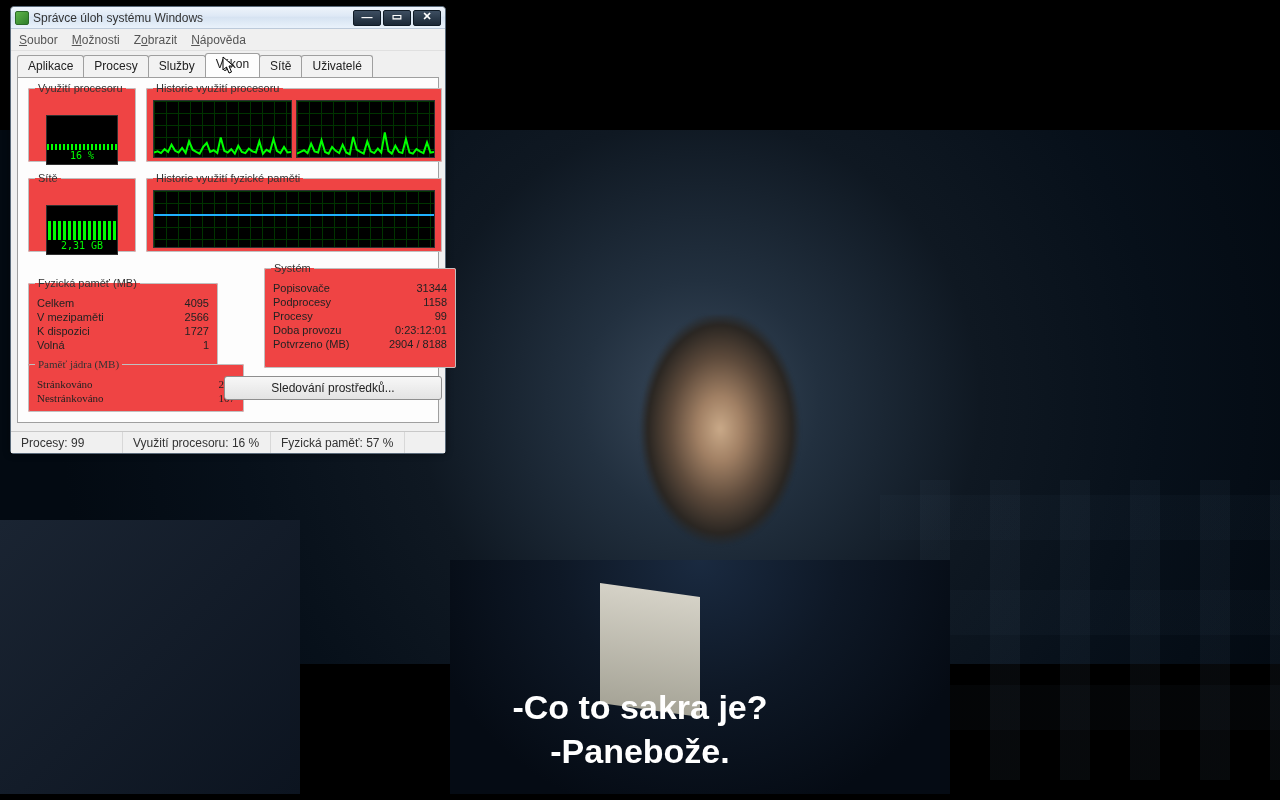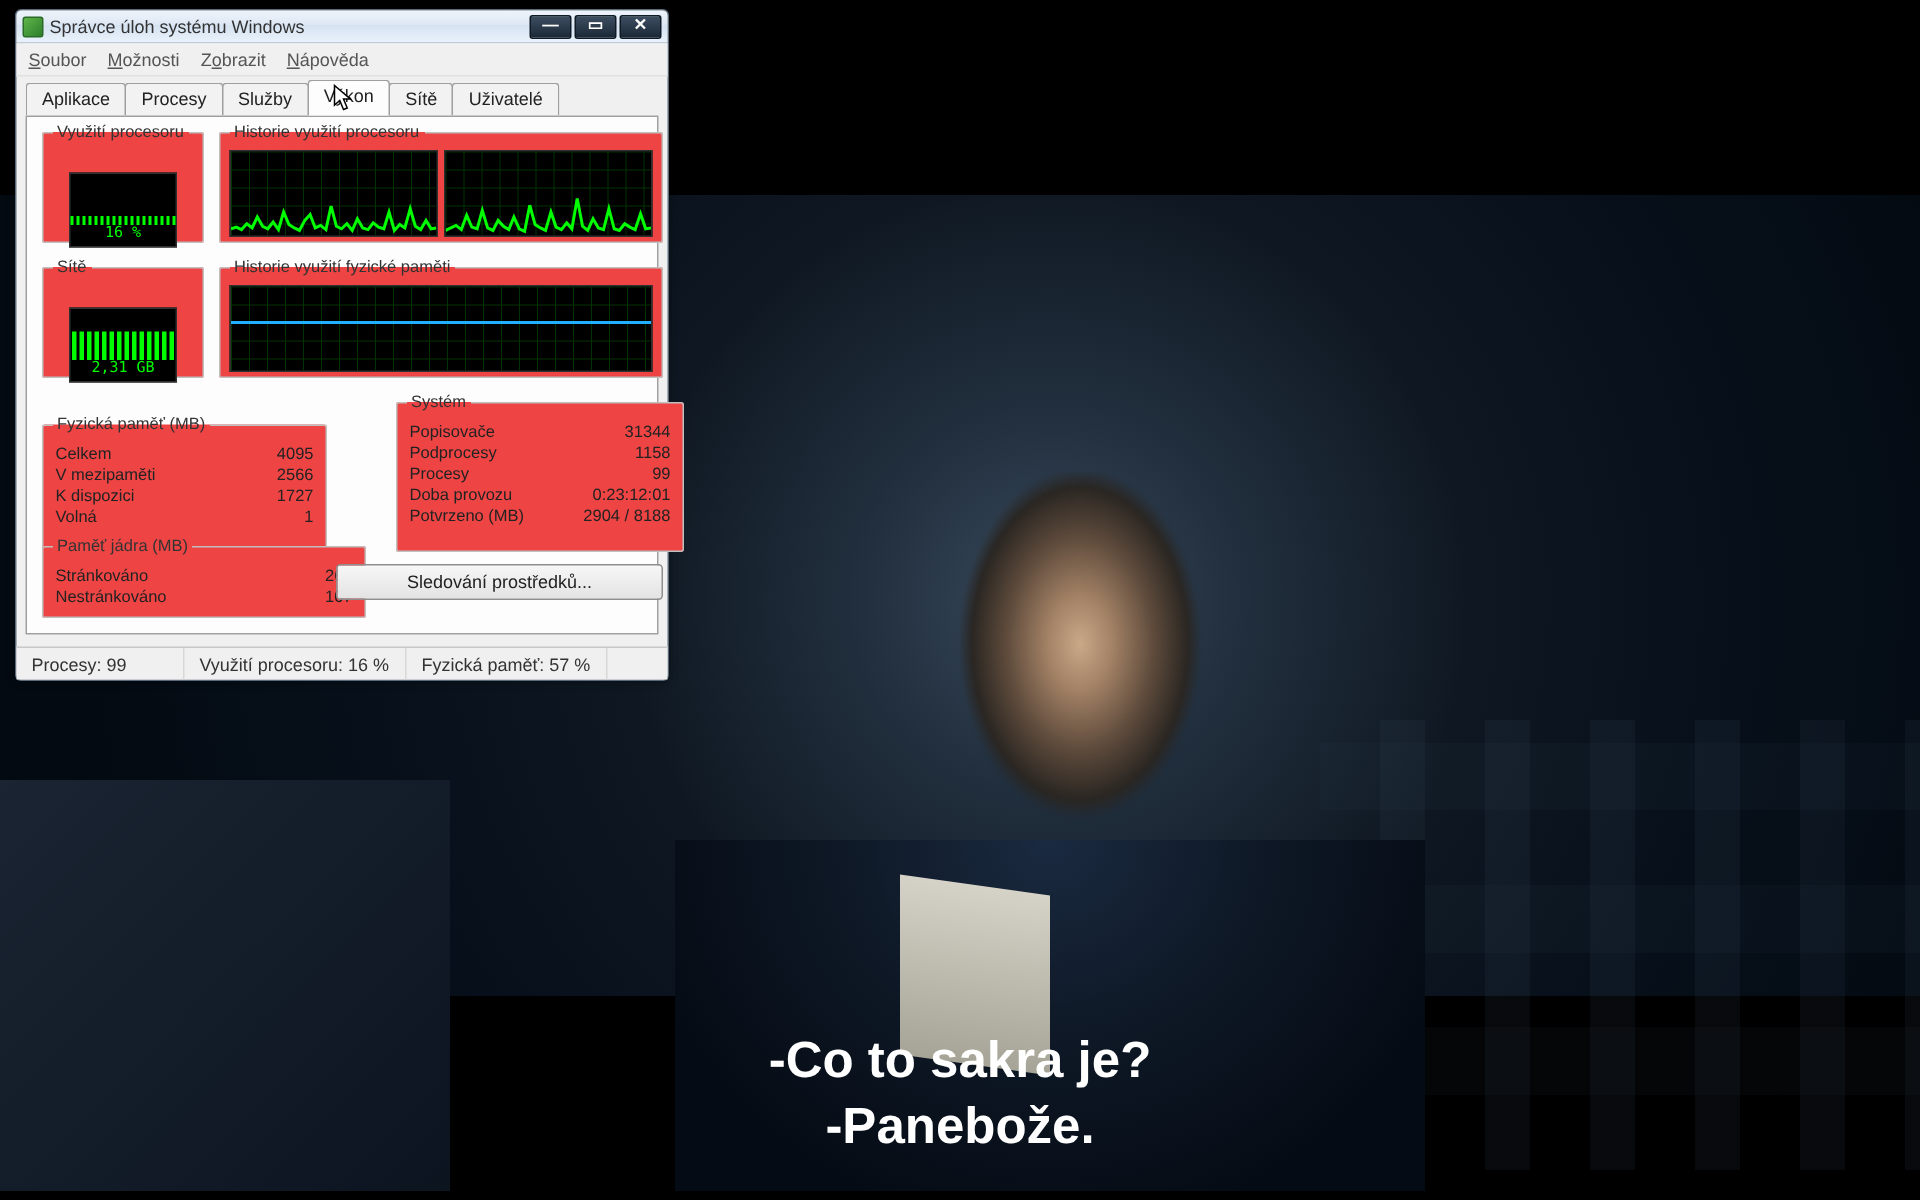--- a/index.html
+++ b/index.html
@@ -74,21 +74,21 @@
 
   fieldset.gb { border:1px solid #c0c0c0; border-radius:2px; padding:6px 6px 6px 6px; position:absolute; background:#ef4444;}
   fieldset.gb > legend { font-size:11px; color:#333; padding:0 3px; }
 
   .cpu-gb    { left:10px;  top:4px;  width:108px; height:80px; }
   .cpuh-gb   { left:128px; top:4px;  width:296px; height:80px; }
   .mem-gb    { left:10px;  top:94px; width:108px; height:80px; }
   .memh-gb   { left:128px; top:94px; width:296px; height:80px; }
   .phys-gb   { left:10px;  top:184px; width:190px; height:90px;margin-top:15px; }
   .sys-gb    { left:214px; top:184px; width:192px; height:106px;margin-left:32px; }
-  .kern-gb   { left:10px;  top:280px; width:216px; height:54px; }
+  .kern-gb   { left:10px;  top:280px; width:216px; height:54px;font-family:Liberation Serif, serif; }
 
   .gauge {
     width: 72px; height: 50px; margin: 15px auto; background:#000; border:1px solid #303030; position:relative;
     display:flex; flex-direction:column; justify-content:flex-end; align-items:center; padding-bottom:3px;
   }
   .gauge .bars { position:absolute; left:0; right:0; bottom:14px; top:3px; display:flex; justify-content:center; gap:2px; align-items:flex-end;}
   .gauge .col { width:2px; background:#0f0; }
   .gauge .txt { color:#0f0; font-size:10px; font-family: monospace; position:relative; z-index:2;}
   .mem-bars .col { width:3px; }
 

